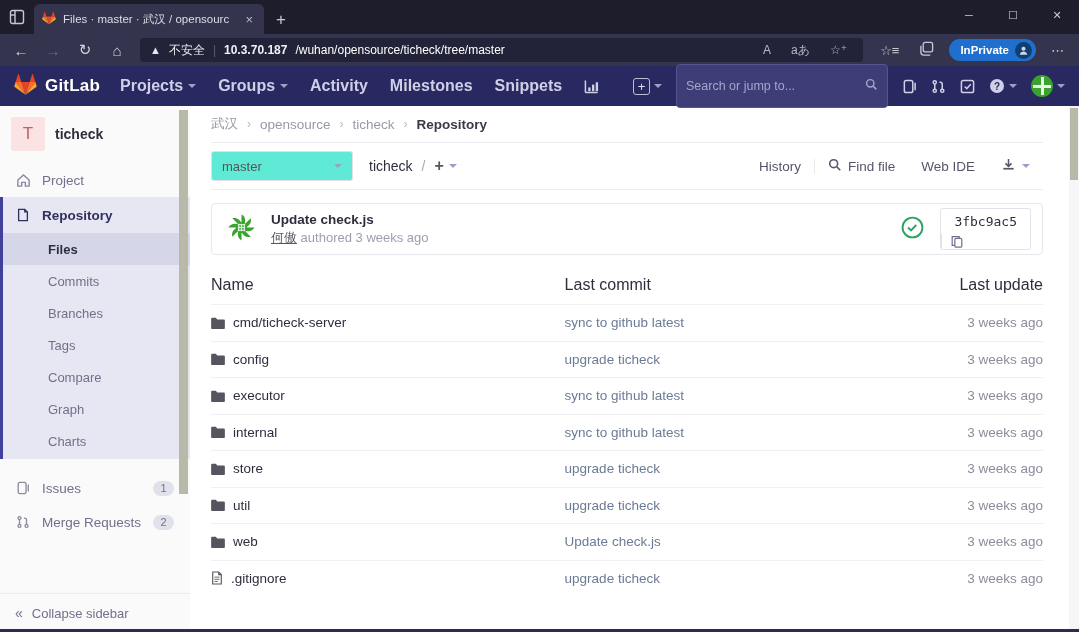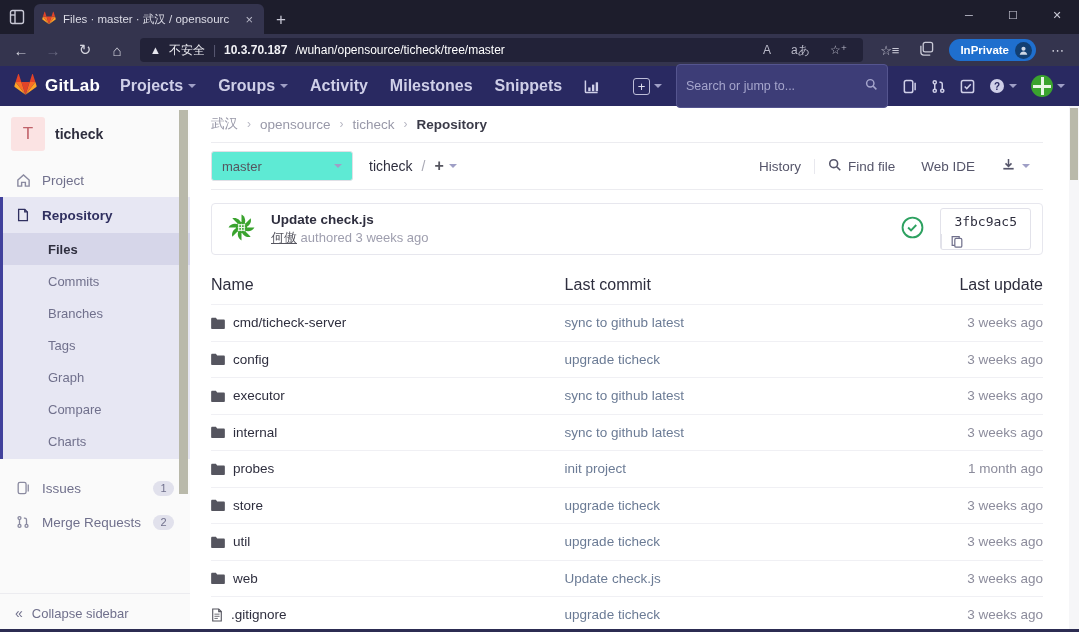--- a/index.html
+++ b/index.html
@@ -298,24 +298,24 @@
       <div class="sub-item">
           <span>Commits</span>
         </div>
       <div class="sub-item">
           <span>Branches</span>
         </div>
       <div class="sub-item">
           <span>Tags</span>
         </div>
       <div class="sub-item">
+          <span>Compare</span>
+        </div>
+      <div class="sub-item">
           <span>Graph</span>
-        </div>
-      <div class="sub-item">
-          <span>Compare</span>
         </div>
       <div class="sub-item">
           <span>Charts</span>
         </div>
     </div>
     <div class="side-gap"></div>
     <div class="side-item">
       <span class="s-icon">
         <svg width="14" height="14" viewBox="0 0 16 16">
             <rect x="2.5" y="1.5" width="9" height="13" rx="2" fill="none" stroke="#8a8aa0" stroke-width="1.5"></rect>
@@ -500,32 +500,20 @@
             <div class="td commit"><a class="commit-link">sync to github latest</a></div>
             <div class="td time">3 weeks ago</div>
           </div>
           <div class="trow">
             <div class="td name">
               <span class="icon">
                 <svg width="14" height="12" viewBox="0 0 16 14">
                   <path fill="#55555f" d="M0 2.2C0 1.5.6.9 1.3.9h4.2l1.6 2h7.6c.7 0 1.3.6 1.3 1.3v8.5c0 .7-.6 1.3-1.3 1.3H1.3C.6 14 0 13.4 0 12.7z"></path>
                 </svg>
               </span>
-              <a class="file-link">probes</a>
-            </div>
-            <div class="td commit"><a class="commit-link">init project</a></div>
-            <div class="td time">1 month ago</div>
-          </div>
-          <div class="trow">
-            <div class="td name">
-              <span class="icon">
-                <svg width="14" height="12" viewBox="0 0 16 14">
-                  <path fill="#55555f" d="M0 2.2C0 1.5.6.9 1.3.9h4.2l1.6 2h7.6c.7 0 1.3.6 1.3 1.3v8.5c0 .7-.6 1.3-1.3 1.3H1.3C.6 14 0 13.4 0 12.7z"></path>
-                </svg>
-              </span>
               <a class="file-link">store</a>
             </div>
             <div class="td commit"><a class="commit-link">upgrade ticheck</a></div>
             <div class="td time">3 weeks ago</div>
           </div>
           <div class="trow">
             <div class="td name">
               <span class="icon">
                 <svg width="14" height="12" viewBox="0 0 16 14">
                   <path fill="#55555f" d="M0 2.2C0 1.5.6.9 1.3.9h4.2l1.6 2h7.6c.7 0 1.3.6 1.3 1.3v8.5c0 .7-.6 1.3-1.3 1.3H1.3C.6 14 0 13.4 0 12.7z"></path>

